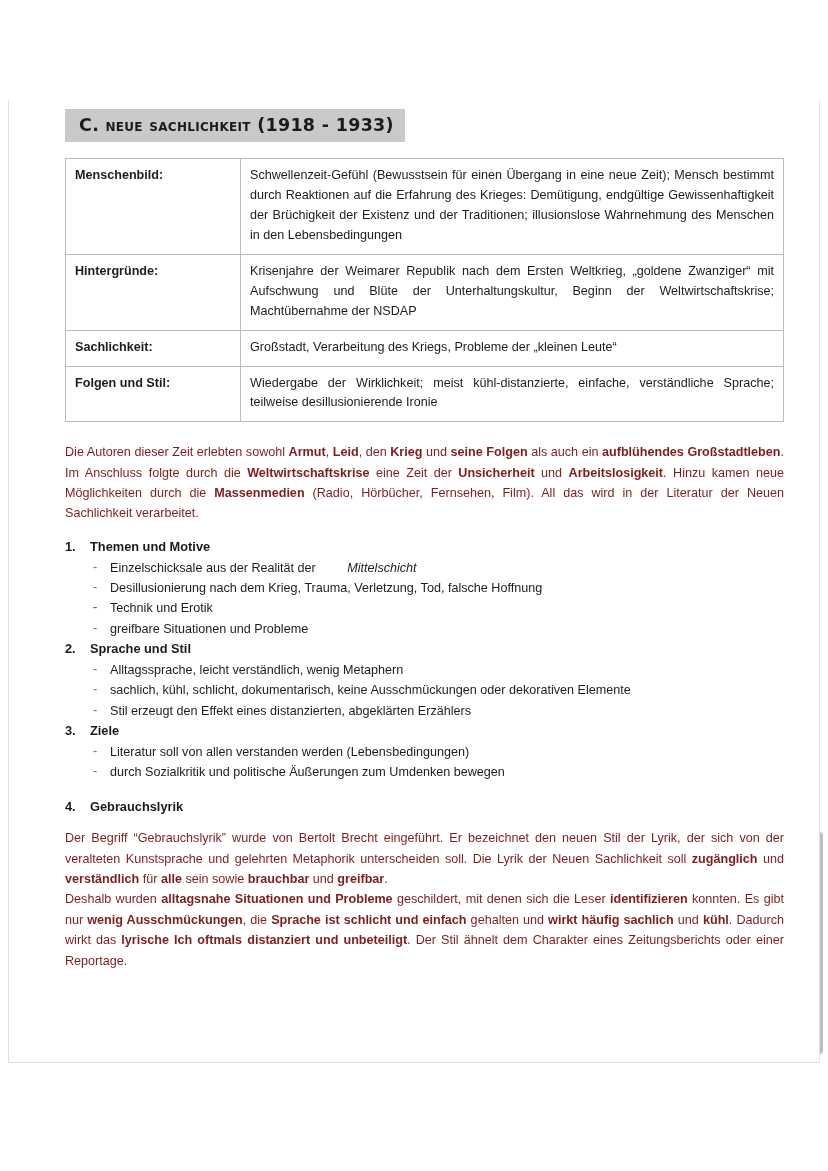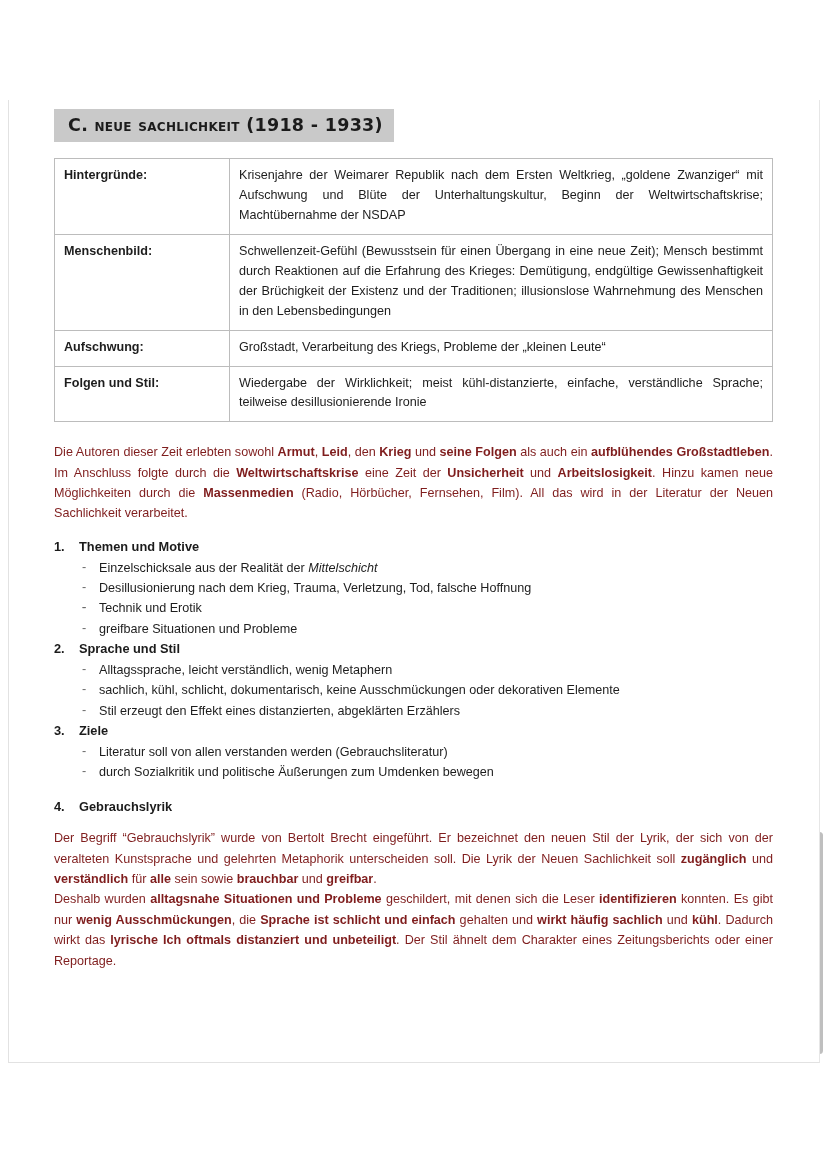--- a/index.html
+++ b/index.html
@@ -23,21 +23,21 @@
     width: 812px;
     height: 963px;
     background: #ffffff;
     border-left: 1px solid #e2e2e2;
     border-right: 1px solid #e6e6e6;
     border-bottom: 1px solid #e2e2e2;
     box-sizing: border-box;
   }
   #page-inner {
     position: absolute;
-    left: 45px;
+    left: 56px;
     top: 9px;
     width: 719px;
   }
 
   
   #scrollbar-track {
     position: absolute;
     right: 2px;
     top: 0px;
     width: 9px;
@@ -102,21 +102,21 @@
     line-height: 1.62;
     color: #7f1d1d;
     text-align: justify;
     text-justify: inter-word;
     margin: 0;
   }
   #intro-paragraph { margin-top: 20px; }
   #closing-block { margin-top: 11px; }
   #closing-block p.body + p.body { margin-top: 0; }
   b { font-weight: 700; }
-  i { font-style: italic; }
+  i { font-style: italic; margin-left: 28px; }
 
   
   .num-list { margin-top: 13px; }
   .num-item { position: relative; }
   .num-head {
     position: relative;
     padding-left: 25px;
     font-size: 12.8px;
     font-weight: 700;
     color: #1b1b1b;
@@ -154,29 +154,29 @@
 </div>
 
 <div id="page-sheet">
   <div id="page-inner">
 
     <h1 class="doc-heading">C. Neue Sachlichkeit (1918 - 1933)</h1>
 
     <table class="facts">
       <tbody>
           <tr>
+            <td class="lbl">Menschenbild:</td>
+            <td class="val">Schwellenzeit-Gefühl (Bewusstsein für einen Übergang in eine neue Zeit); Mensch bestimmt durch Reaktionen auf die Erfahrung des Krieges: Demütigung, endgültige Gewissenhaftigkeit der Brüchigkeit der Existenz und der Traditionen; illusionslose Wahrnehmung des Menschen in den Lebensbedingungen</td>
+          </tr>
+          <tr>
             <td class="lbl">Hintergründe:</td>
             <td class="val">Krisenjahre der Weimarer Republik nach dem Ersten Weltkrieg, „goldene Zwanziger“ mit Aufschwung und Blüte der Unterhaltungskultur, Beginn der Weltwirtschaftskrise; Machtübernahme der NSDAP</td>
           </tr>
           <tr>
-            <td class="lbl">Menschenbild:</td>
-            <td class="val">Schwellenzeit-Gefühl (Bewusstsein für einen Übergang in eine neue Zeit); Mensch bestimmt durch Reaktionen auf die Erfahrung des Krieges: Demütigung, endgültige Gewissenhaftigkeit der Brüchigkeit der Existenz und der Traditionen; illusionslose Wahrnehmung des Menschen in den Lebensbedingungen</td>
-          </tr>
-          <tr>
-            <td class="lbl">Aufschwung:</td>
+            <td class="lbl">Sachlichkeit:</td>
             <td class="val">Großstadt, Verarbeitung des Kriegs, Probleme der „kleinen Leute“</td>
           </tr>
           <tr>
             <td class="lbl">Folgen und Stil:</td>
             <td class="val">Wiedergabe der Wirklichkeit; meist kühl-distanzierte, einfache, verständliche Sprache; teilweise desillusionierende Ironie</td>
           </tr>
         </tbody>
     </table>
 
     <p class="body" id="intro-paragraph"><span>Die Autoren dieser Zeit erlebten sowohl </span><b>Armut</b><span>, </span><b>Leid</b><span>, den </span><b>Krieg</b><span> und </span><b>seine Folgen</b><span> als auch ein </span><b>aufblühendes Großstadtleben</b><span>. Im Anschluss folgte durch die </span><b>Weltwirtschaftskrise</b><span> eine Zeit der </span><b>Unsicherheit</b><span> und </span><b>Arbeitslosigkeit</b><span>. Hinzu kamen neue Möglichkeiten durch die </span><b>Massenmedien</b><span> (Radio, Hörbücher, Fernsehen, Film). All das wird in der Literatur der Neuen Sachlichkeit verarbeitet.</span></p>
@@ -196,21 +196,21 @@
           <div class="num-head"><span class="marker">2.</span><span>Sprache und Stil</span></div>
           <div class="dash-list">
             <div class="dash-item"><span class="dash">-</span><span><span>Alltagssprache, leicht verständlich, wenig Metaphern</span></span></div>
             <div class="dash-item"><span class="dash">-</span><span><span>sachlich, kühl, schlicht, dokumentarisch, keine Ausschmückungen oder dekorativen Elemente</span></span></div>
             <div class="dash-item"><span class="dash">-</span><span><span>Stil erzeugt den Effekt eines distanzierten, abgeklärten Erzählers</span></span></div>
           </div>
         </div>
         <div class="num-item">
           <div class="num-head"><span class="marker">3.</span><span>Ziele</span></div>
           <div class="dash-list">
-            <div class="dash-item"><span class="dash">-</span><span><span>Literatur soll von allen verstanden werden (Gebrauchsliteratur)</span></span></div>
+            <div class="dash-item"><span class="dash">-</span><span><span>Literatur soll von allen verstanden werden (Lebensbedingungen)</span></span></div>
             <div class="dash-item"><span class="dash">-</span><span><span>durch Sozialkritik und politische Äußerungen zum Umdenken bewegen</span></span></div>
           </div>
         </div>
         <div class="section-gap"></div>
         <div class="num-item">
           <div class="num-head"><span class="marker">4.</span><span>Gebrauchslyrik</span></div>
         </div>
       </div>
 
     <div id="closing-block">

